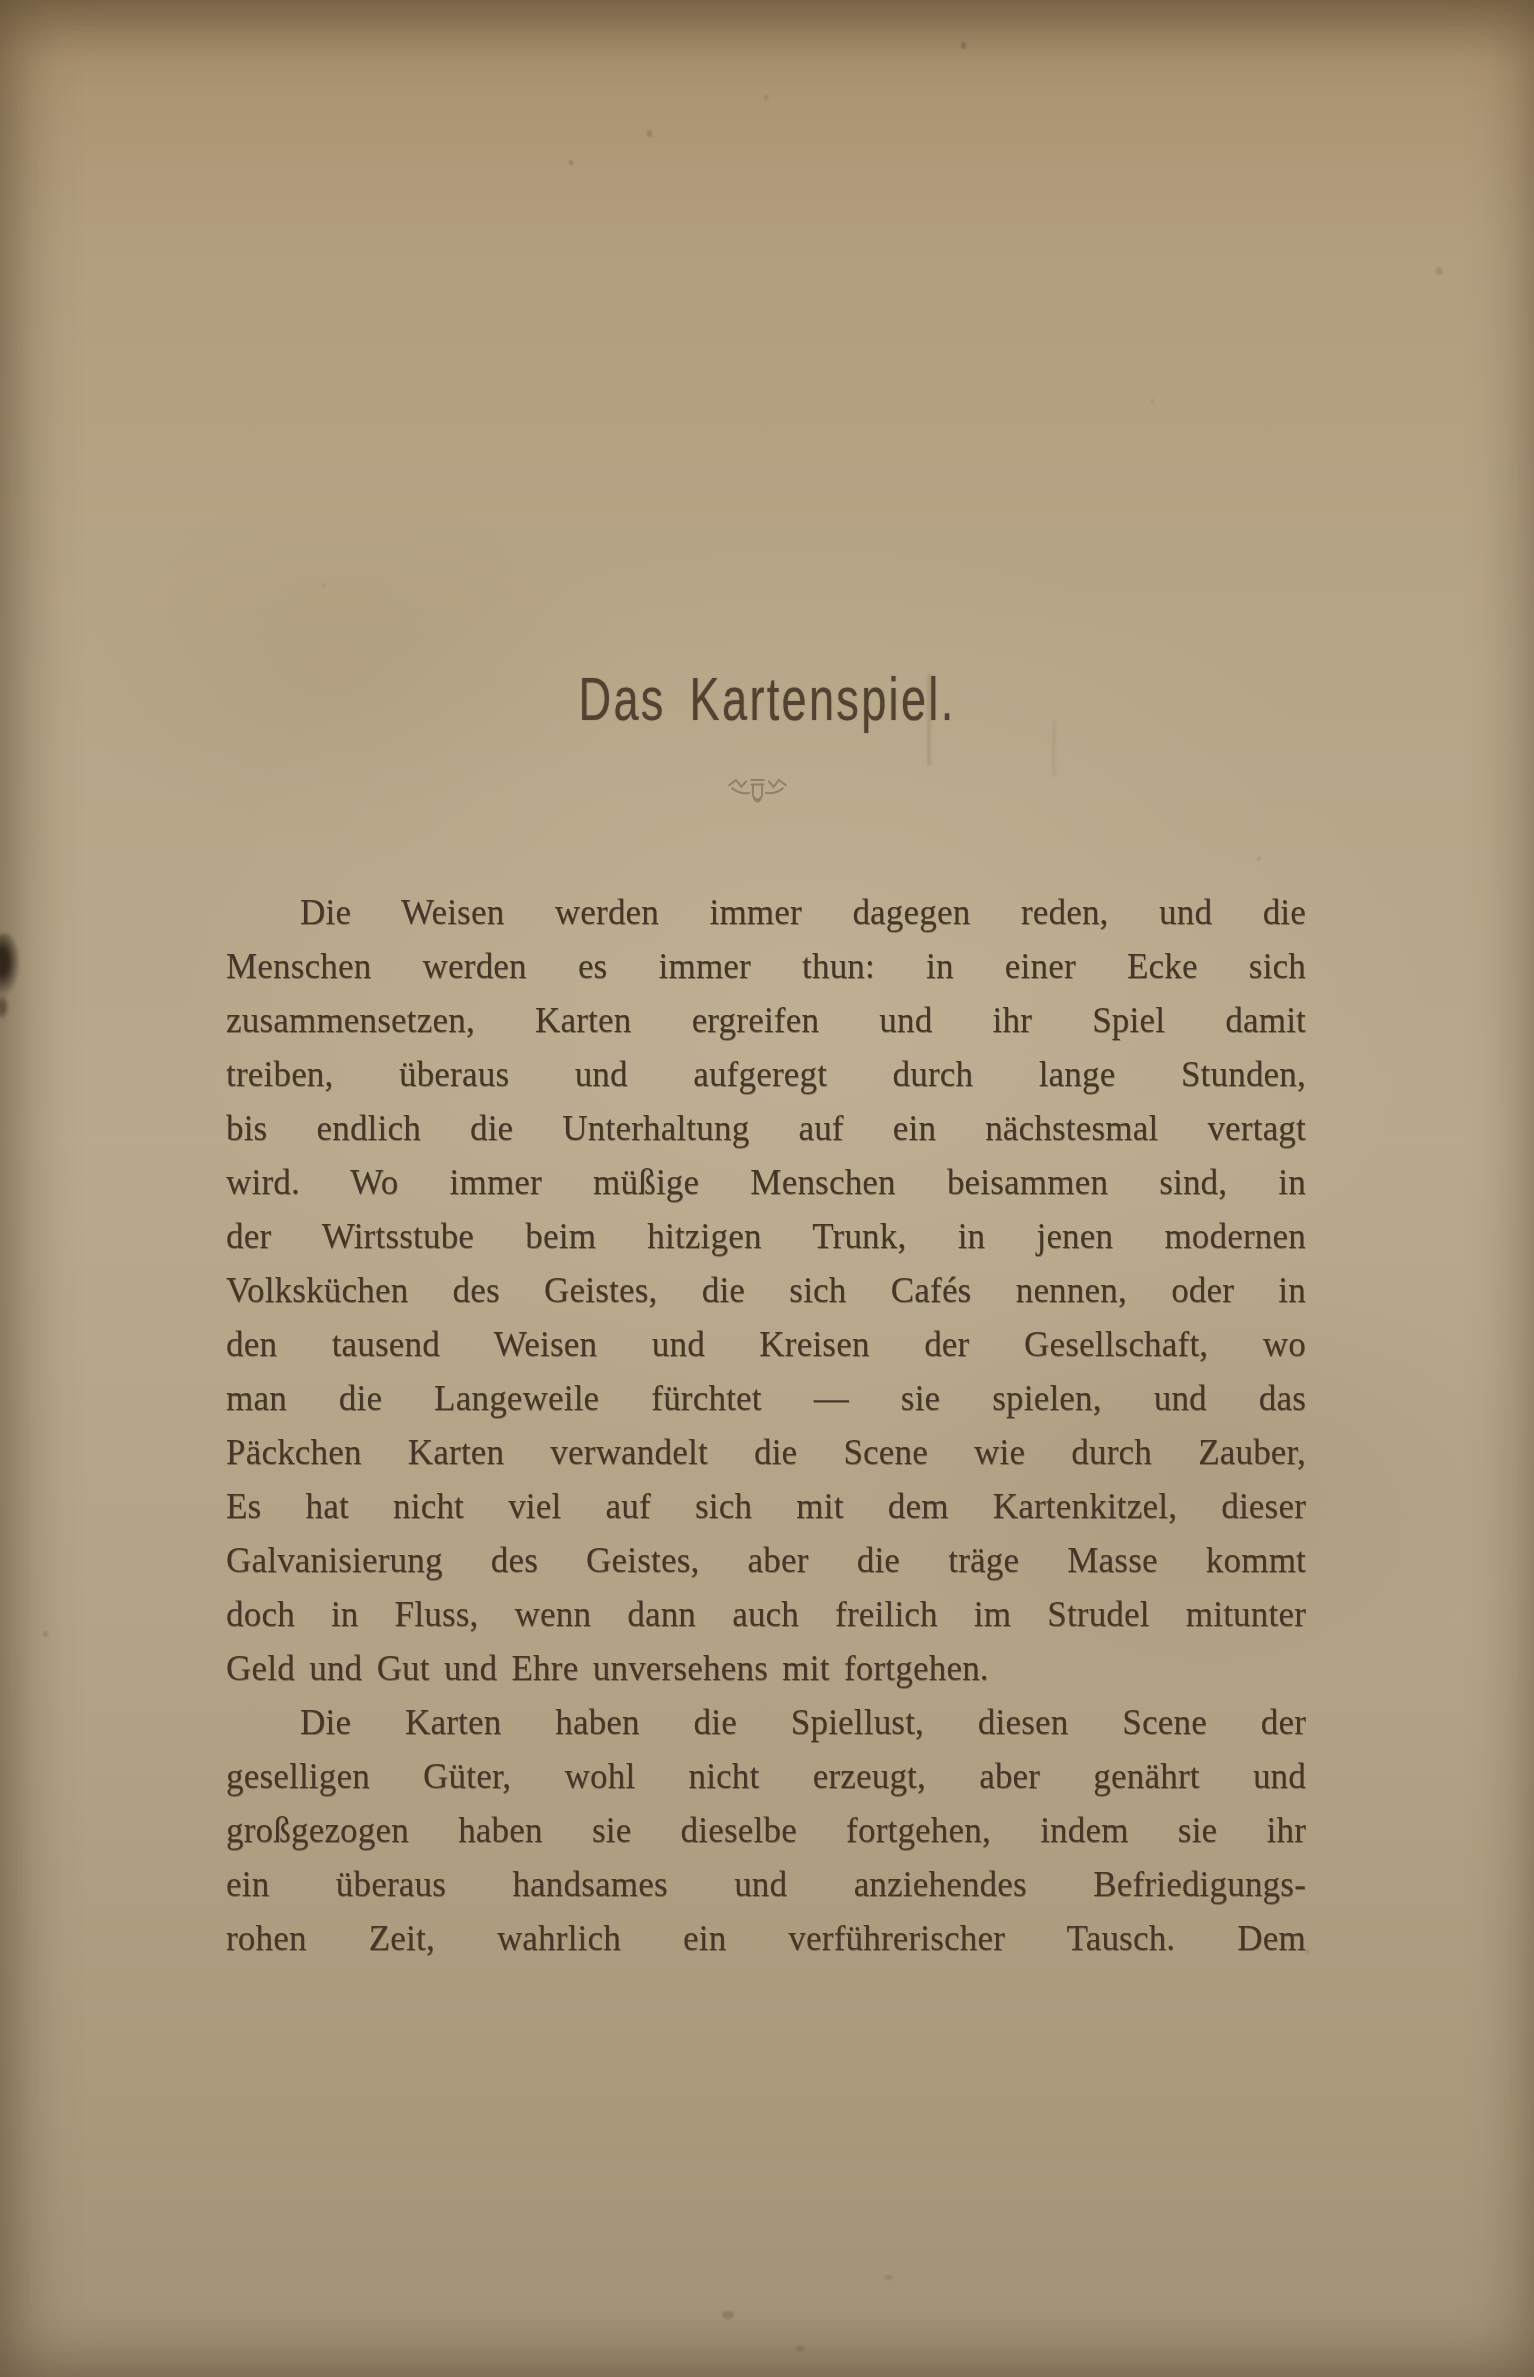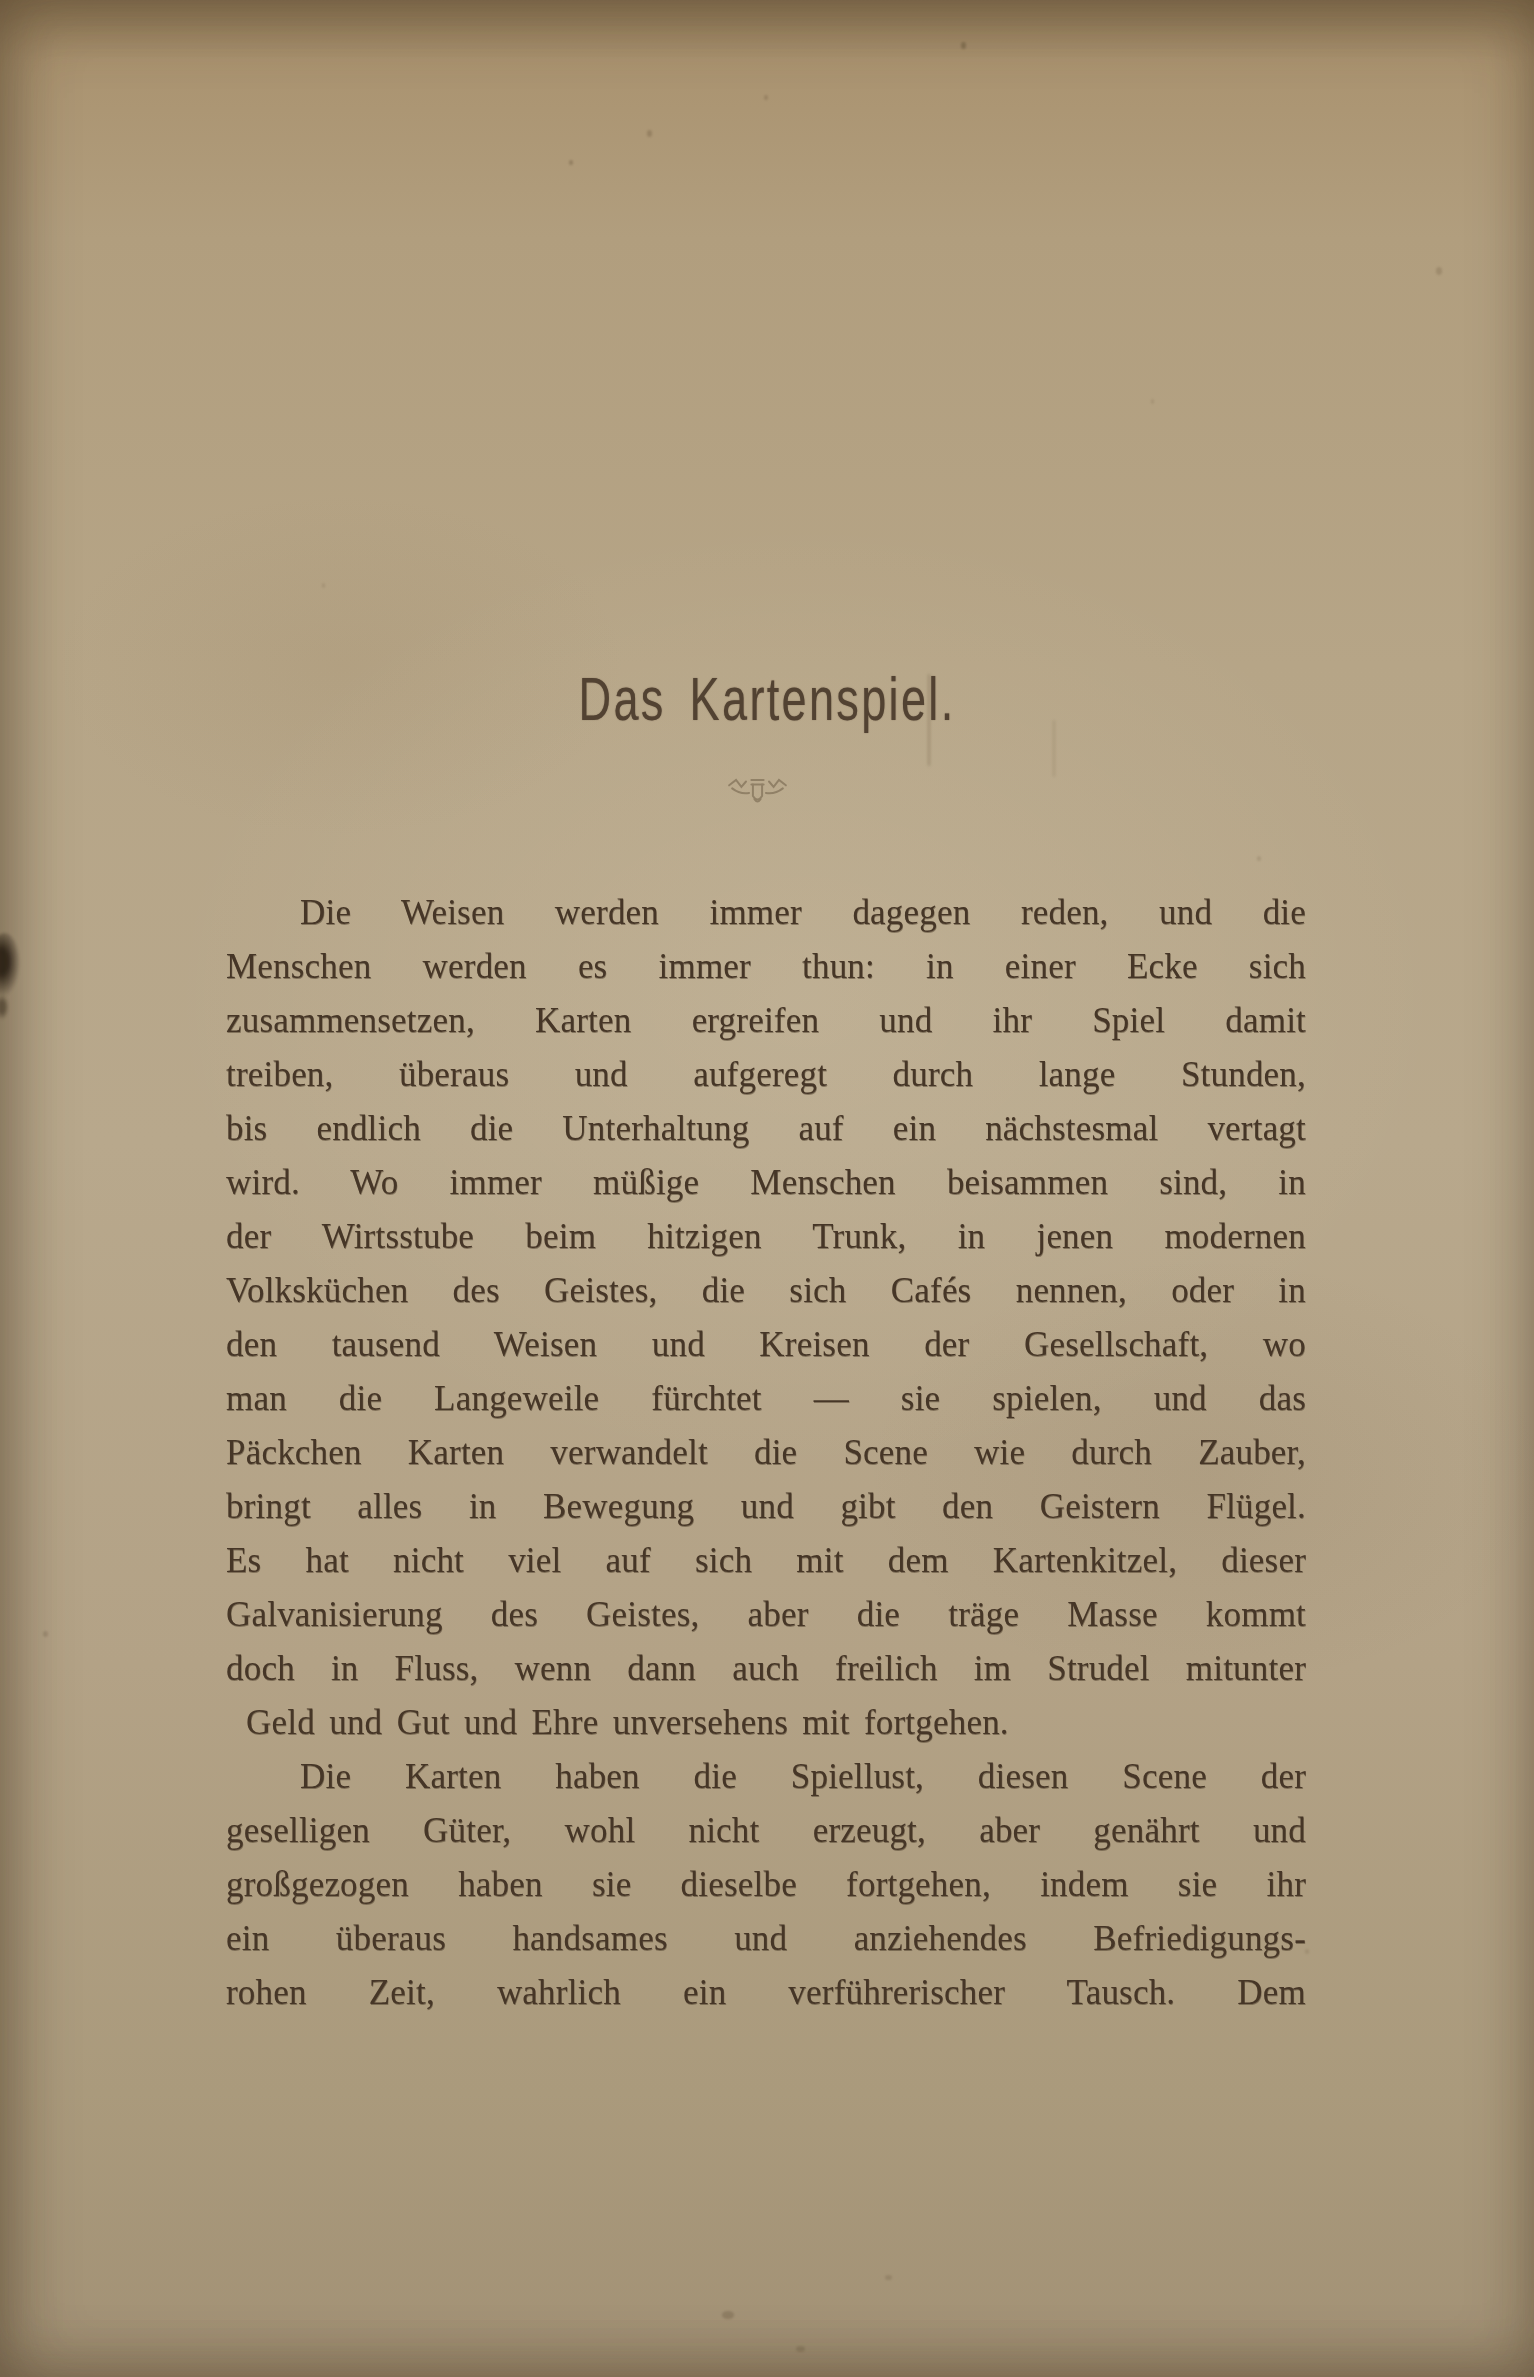--- a/index.html
+++ b/index.html
@@ -42,21 +42,21 @@
   .textblock{
     position:absolute;top:886px;left:226px;width:1080px;
     font-size:35px;line-height:54px;letter-spacing:0.2px;
     color:#463627;
     text-shadow:0.5px 0.6px 0.5px rgba(55,40,25,.42);
   }
   .line{
     height:54px;overflow:hidden;
     text-align:justify;text-align-last:justify;-moz-text-align-last:justify;
   }
-  .line.flush{text-align-last:left;-moz-text-align-last:left;word-spacing:5.4px;margin-left:20px;}
+  .line.flush{text-align-last:left;-moz-text-align-last:left;word-spacing:5.4px;}
   .line.indent{text-indent:74px;}
   .ink-blot{
     position:absolute;left:-10.7px;top:933px;width:31px;height:64px;border-radius:50%;
     background:radial-gradient(ellipse at 40% 45%, #1f1811 25%, rgba(31,24,17,0) 72%);
     filter:blur(1.5px);opacity:.9;
   }
   .ink-blot-tail{
     position:absolute;left:-4.6px;top:994px;width:14px;height:26px;border-radius:50%;
     background:radial-gradient(ellipse, #2a2016 30%, rgba(42,32,22,0) 70%);
     filter:blur(1.5px);opacity:.5;
@@ -89,21 +89,20 @@
       <div class="line">Menschen werden es immer thun: in einer Ecke sich</div>
       <div class="line">zusammensetzen, Karten ergreifen und ihr Spiel damit</div>
       <div class="line">treiben, überaus und aufgeregt durch lange Stunden,</div>
       <div class="line">bis endlich die Unterhaltung auf ein nächstesmal vertagt</div>
       <div class="line">wird. Wo immer müßige Menschen beisammen sind, in</div>
       <div class="line">der Wirtsstube beim hitzigen Trunk, in jenen modernen</div>
       <div class="line">Volksküchen des Geistes, die sich Cafés nennen, oder in</div>
       <div class="line">den tausend Weisen und Kreisen der Gesellschaft, wo</div>
       <div class="line">man die Langeweile fürchtet — sie spielen, und das</div>
       <div class="line">Päckchen Karten verwandelt die Scene wie durch Zauber,</div>
-      <div class="line">bringt alles in Bewegung und gibt den Geistern Flügel.</div>
       <div class="line">Es hat nicht viel auf sich mit dem Kartenkitzel, dieser</div>
       <div class="line">Galvanisierung des Geistes, aber die träge Masse kommt</div>
       <div class="line">doch in Fluss, wenn dann auch freilich im Strudel mitunter</div>
       <div class="line flush">Geld und Gut und Ehre unversehens mit fortgehen.</div>
       <div class="line indent">Die Karten haben die Spiellust, diesen Scene der</div>
       <div class="line">geselligen Güter, wohl nicht erzeugt, aber genährt und</div>
       <div class="line">großgezogen haben sie dieselbe fortgehen, indem sie ihr</div>
       <div class="line">ein überaus handsames und anziehendes Befriedigungs-</div>
       <div class="line">rohen Zeit, wahrlich ein verführerischer Tausch. Dem</div>
     </main>

